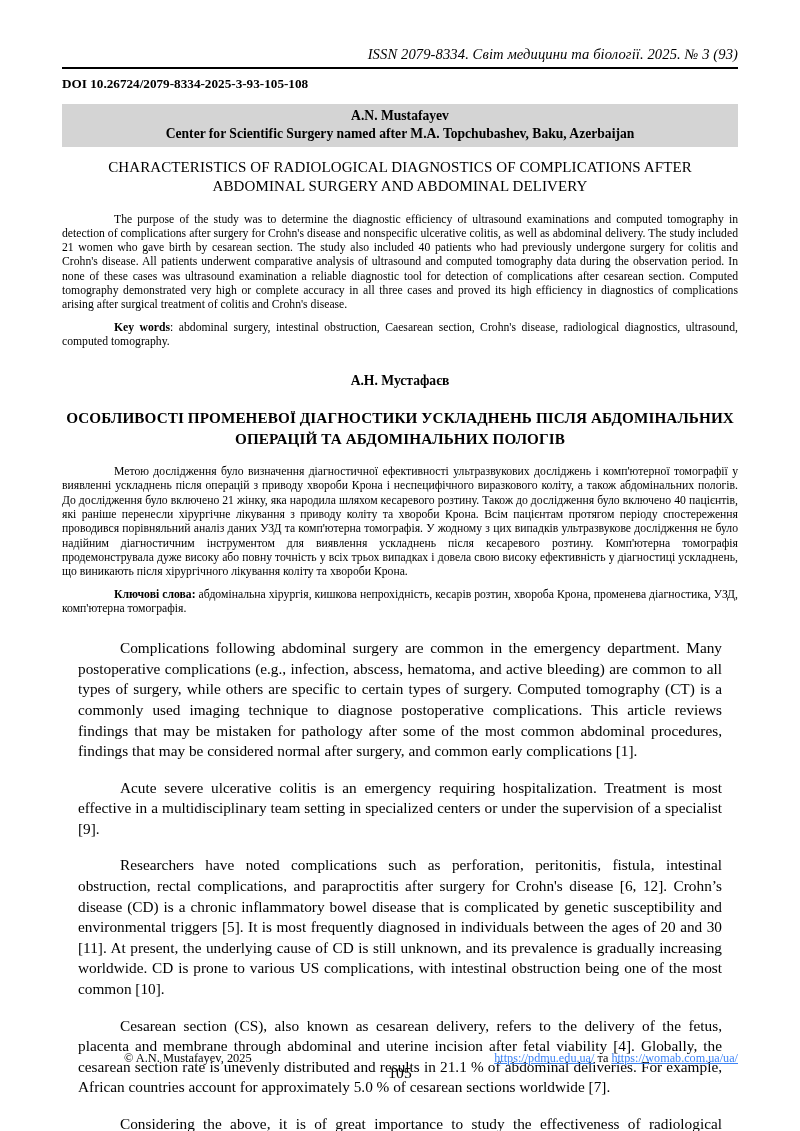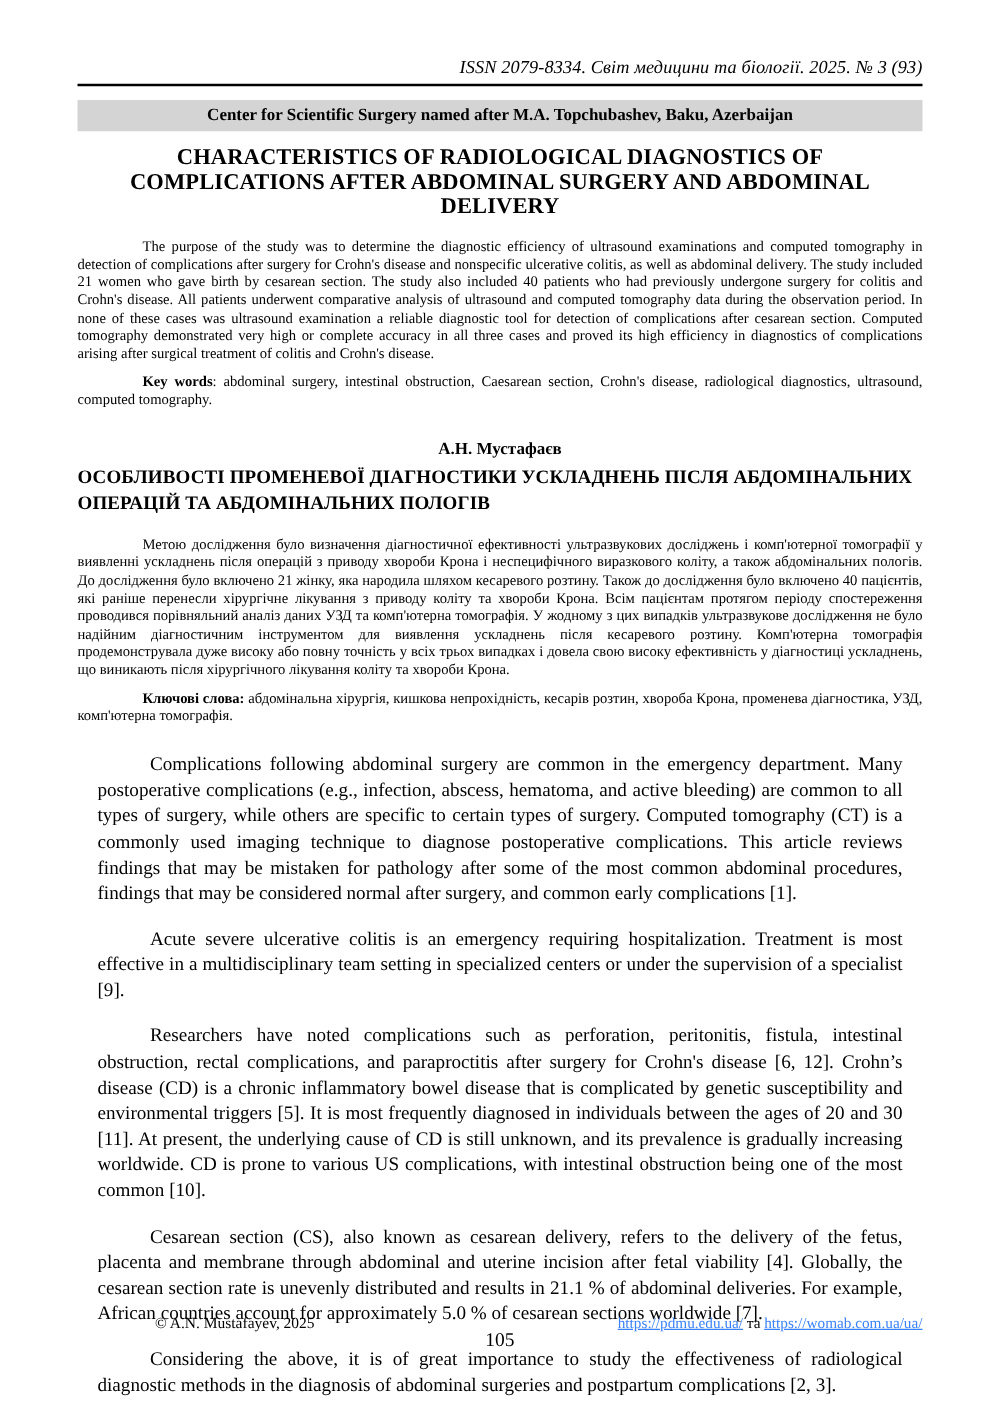--- a/index.html
+++ b/index.html
@@ -51,22 +51,22 @@
     background: #d4d4d4;
     text-align: center;
     font-weight: bold;
     font-size: 13.6px;
     line-height: 18px;
     padding: 3px 4px 4px 4px;
   }
   .maintitle {
     margin-top: 11px;
     text-align: center;
-    font-weight: bold;
-    font-size: 18px;
+    font-weight: normal;
+    font-size: 15px;
     line-height: 19.5px;
     letter-spacing: 0.1px;
   }
   .email {
     margin-top: 15px;
     text-align: right;
     font-size: 12.6px;
   }
 
   
@@ -82,22 +82,22 @@
   .abstract b { font-weight: bold; }
 
   
   .ua-author {
     margin-top: 24px;
     text-align: center;
     font-weight: bold;
     font-size: 13.6px;
   }
   .ua-title {
-    margin-top: 4px;
-    text-align: left;
+    margin-top: 18px;
+    text-align: center;
     font-weight: bold;
     font-size: 15.2px;
     line-height: 21px;
     letter-spacing: 0.1px;
   }
 
   
   .body {
     margin-top: 22px;
     font-size: 15.3px;
@@ -145,23 +145,25 @@
 </style>
 </head>
 <body>
 
 <div class="page">
 
   <div class="runhead">ISSN 2079-8334. Світ медицини та біології. 2025. № 3 (93)</div>
   <div class="rule"></div>
 
   <div class="ids">
+    <div>DOI 10.26724/2079-8334-2025-3-93-105-108</div>
   </div>
 
   <div class="authorbar">
+    <div>A.N. Mustafayev</div>
     <div>Center for Scientific Surgery named after M.A. Topchubashev, Baku, Azerbaijan</div>
   </div>
 
   <div class="maintitle">CHARACTERISTICS OF RADIOLOGICAL DIAGNOSTICS OF COMPLICATIONS AFTER ABDOMINAL SURGERY AND ABDOMINAL DELIVERY</div>
 
 
   <div class="abstract">The purpose of the study was to determine the diagnostic efficiency of ultrasound examinations and computed tomography in detection of complications after surgery for Crohn's disease and nonspecific ulcerative colitis, as well as abdominal delivery. The study included 21 women who gave birth by cesarean section. The study also included 40 patients who had previously undergone surgery for colitis and Crohn's disease. All patients underwent comparative analysis of ultrasound and computed tomography data during the observation period. In none of these cases was ultrasound examination a reliable diagnostic tool for detection of complications after cesarean section. Computed tomography demonstrated very high or complete accuracy in all three cases and proved its high efficiency in diagnostics of complications arising after surgical treatment of colitis and Crohn's disease.</div>
 
   <div class="abstract second"><b>Key words</b><span>: abdominal surgery, intestinal obstruction, Caesarean section, Crohn's disease, radiological diagnostics, ultrasound, computed tomography.</span></div>
 

